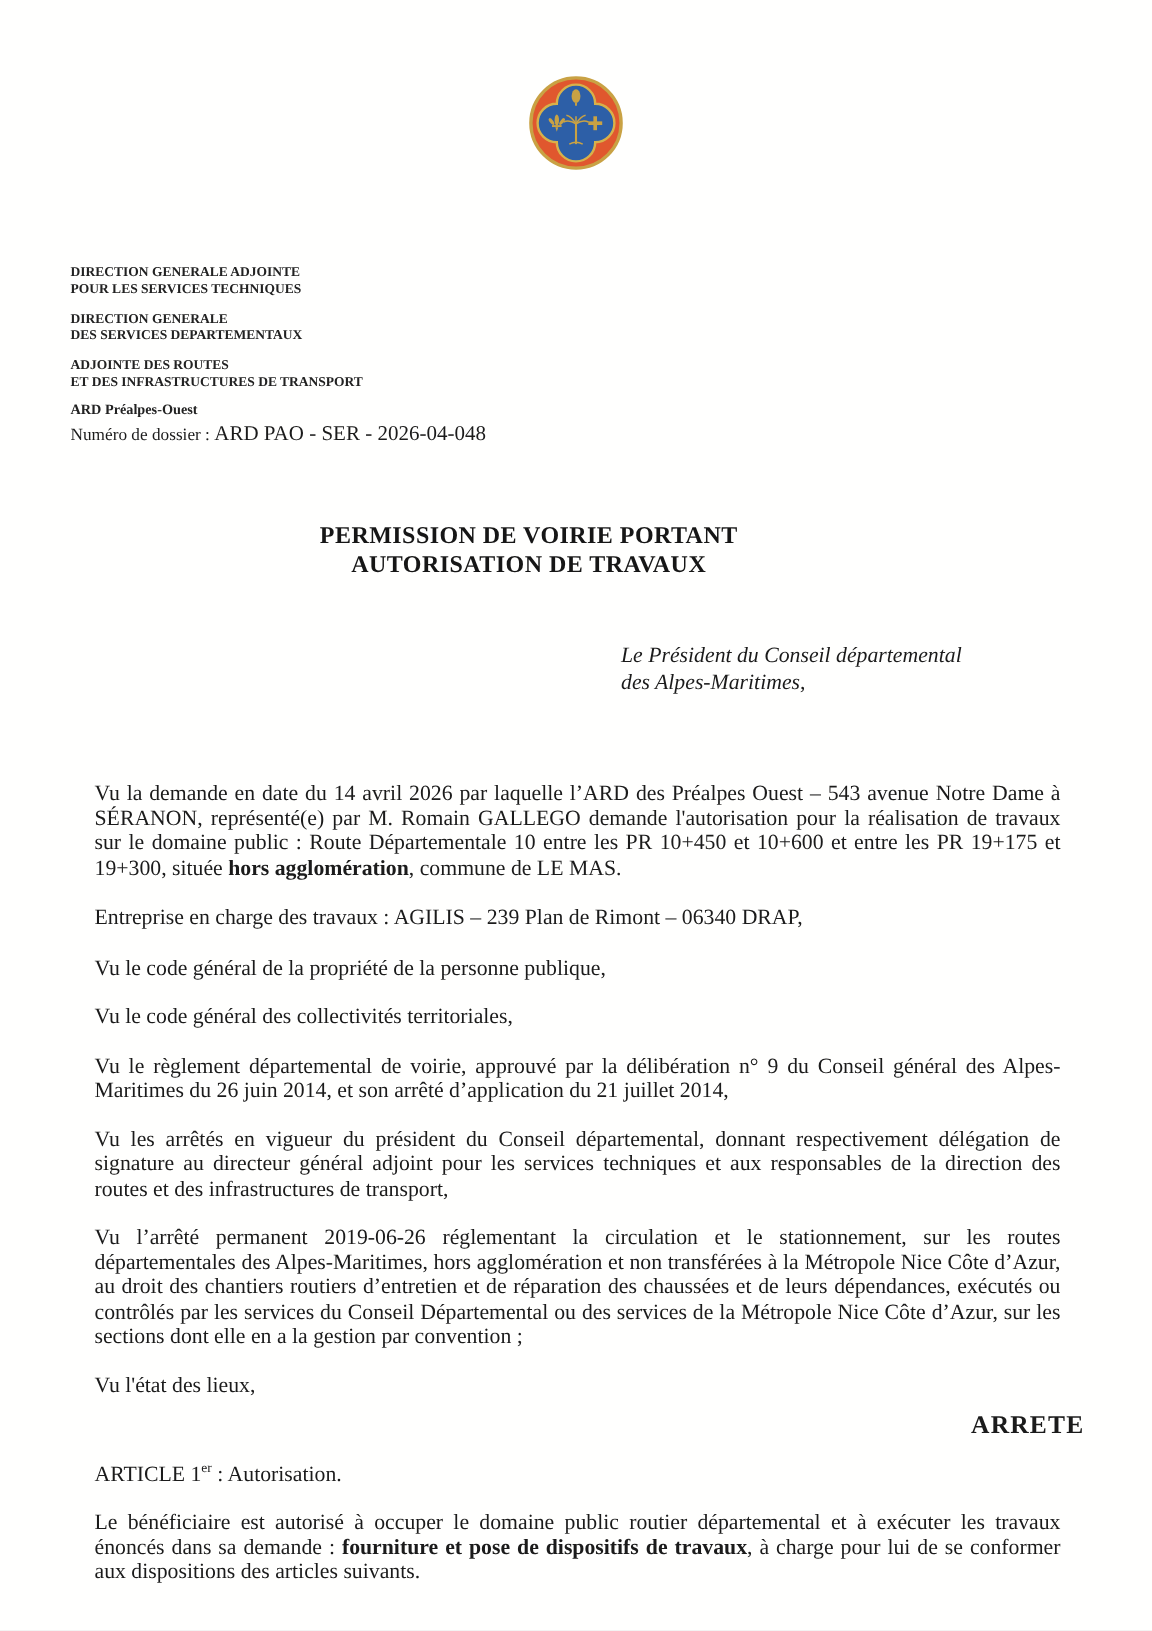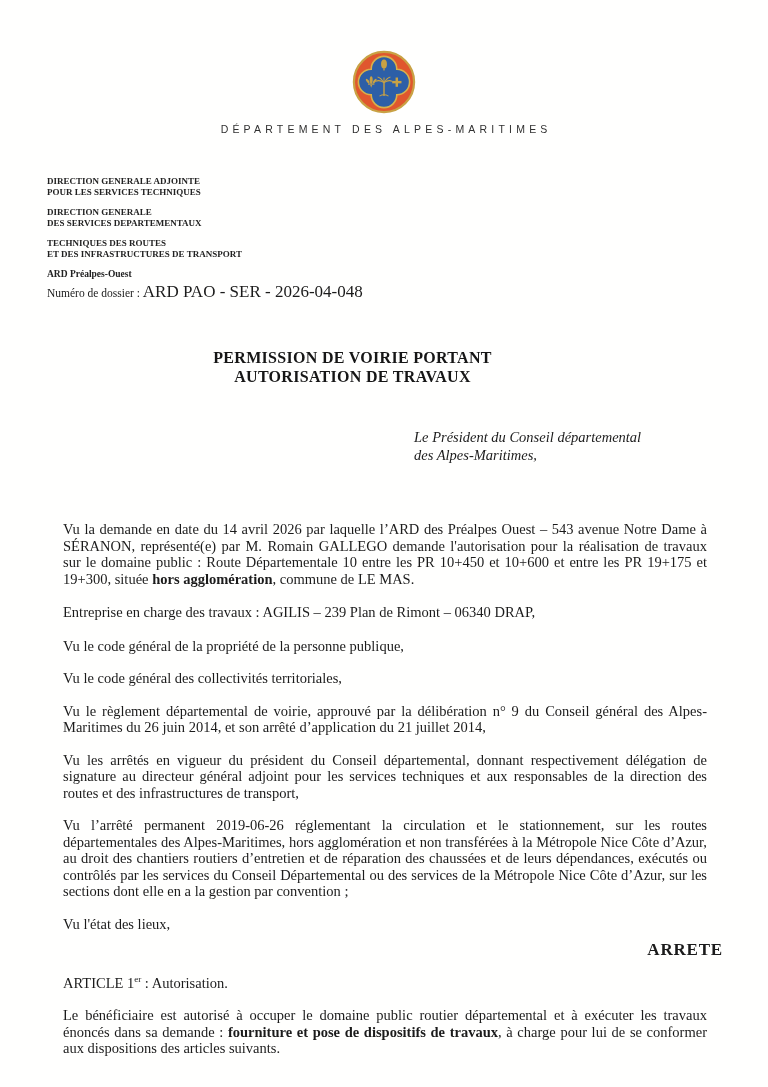--- a/index.html
+++ b/index.html
@@ -31,21 +31,21 @@
   .admin { position: absolute; top: 176px; left: 47px; }
   .dir-group {
     font-weight: bold;
     font-size: 9px;
     line-height: 10.5px;
     margin-bottom: 10px;
     color: #222;
   }
   .service { font-weight: bold; font-size: 9.5px; margin-top: 0px; color: #222; }
   .dossier { margin-top: 3px; font-size: 11.5px; }
-  .dossier-number { font-size: 17px; }
+  .dossier-number { font-size: 14px; }
 
   
   .doc-title {
     position: absolute; top: 349px; left: 0; width: 705px;
     text-align: center; font-weight: bold; font-size: 16px; line-height: 18.5px;
     letter-spacing: 0.3px; color: #161616;
   }
 
   
   .salutation {
@@ -94,34 +94,33 @@
 
         <path d="M50,51 L50,72" stroke="#c9a244" stroke-width="2.2" fill="none"></path>
         <path d="M50,51 Q43,46 37,49" stroke="#c9a244" stroke-width="1.6" fill="none"></path>
         <path d="M50,51 Q57,46 63,49" stroke="#c9a244" stroke-width="1.6" fill="none"></path>
         <path d="M50,51 Q45,43 40,42" stroke="#c9a244" stroke-width="1.6" fill="none"></path>
         <path d="M50,51 Q55,43 60,42" stroke="#c9a244" stroke-width="1.6" fill="none"></path>
         <path d="M50,51 L50,43" stroke="#c9a244" stroke-width="1.6" fill="none"></path>
         <path d="M43,72 Q50,68 57,72" stroke="#c9a244" stroke-width="1.6" fill="none"></path>
       </svg>
     </div>
-    <div class="dept-name">DÉPARTEMENT DES ALPES-MARITIMES</div>
   </div>
 
   <div class="admin">
     <div class="dir-group">
       <div>DIRECTION GENERALE ADJOINTE</div>
       <div>POUR LES SERVICES TECHNIQUES</div>
     </div>
     <div class="dir-group">
       <div>DIRECTION GENERALE</div>
       <div>DES SERVICES DEPARTEMENTAUX</div>
     </div>
     <div class="dir-group">
-      <div>TECHNIQUES DES ROUTES</div>
+      <div>ADJOINTE DES ROUTES</div>
       <div>ET DES INFRASTRUCTURES DE TRANSPORT</div>
     </div>
     <div class="service">ARD Préalpes-Ouest</div>
     <div class="dossier">
       <span class="dossier-label">Numéro de dossier : </span><span class="dossier-number">ARD PAO - SER - 2026-04-048</span>
     </div>
   </div>
 
   <div class="doc-title">
     <div>PERMISSION DE VOIRIE PORTANT</div>

